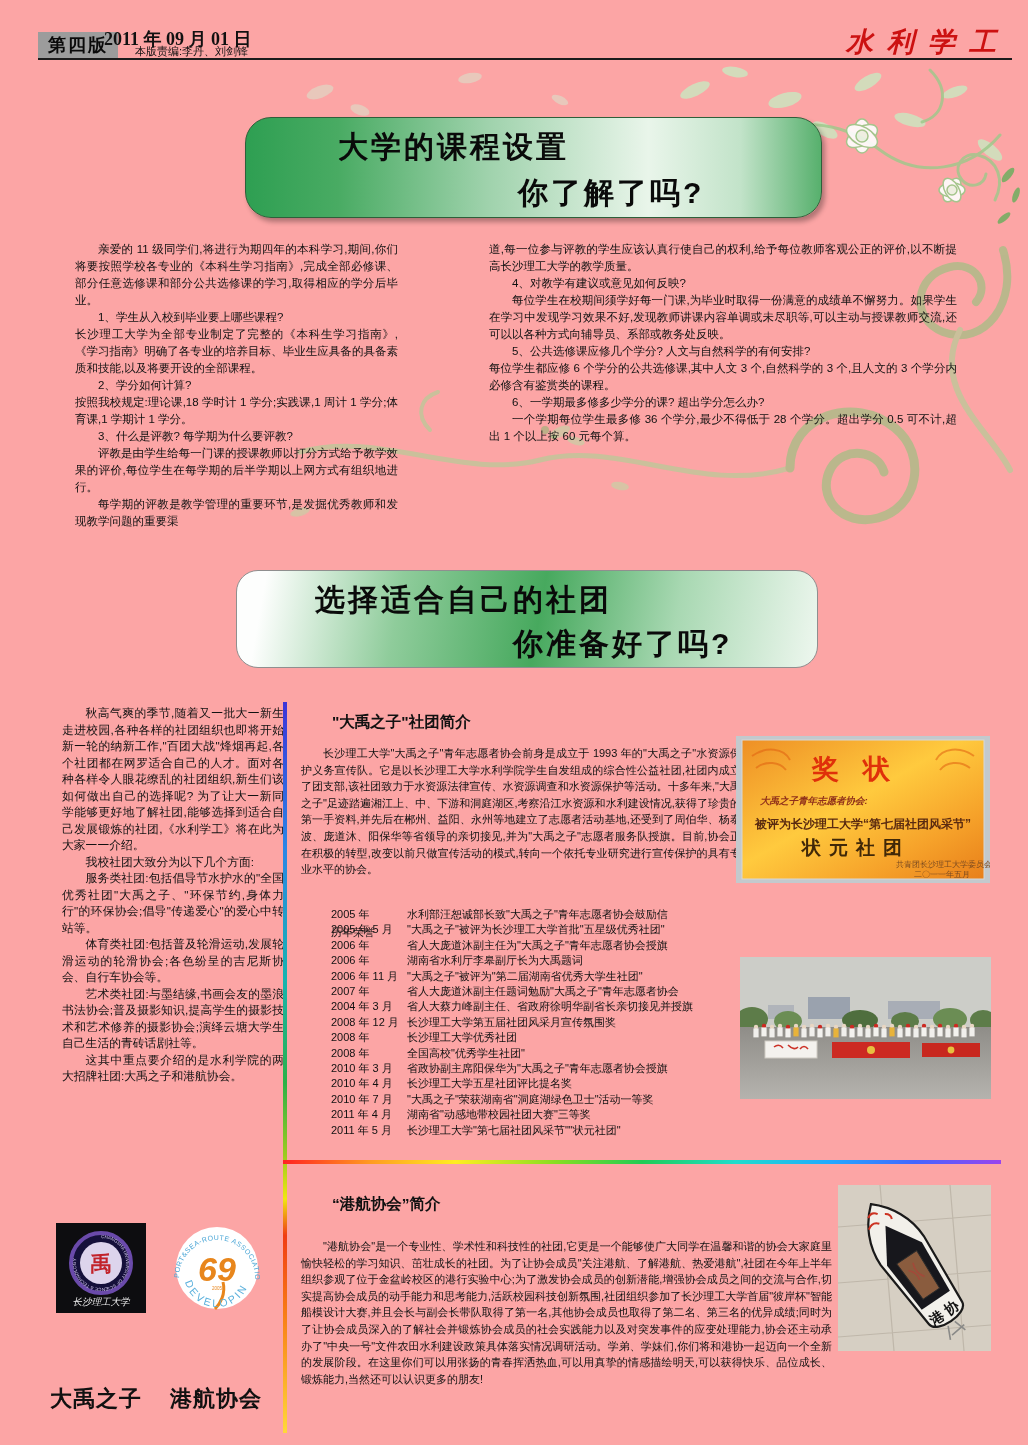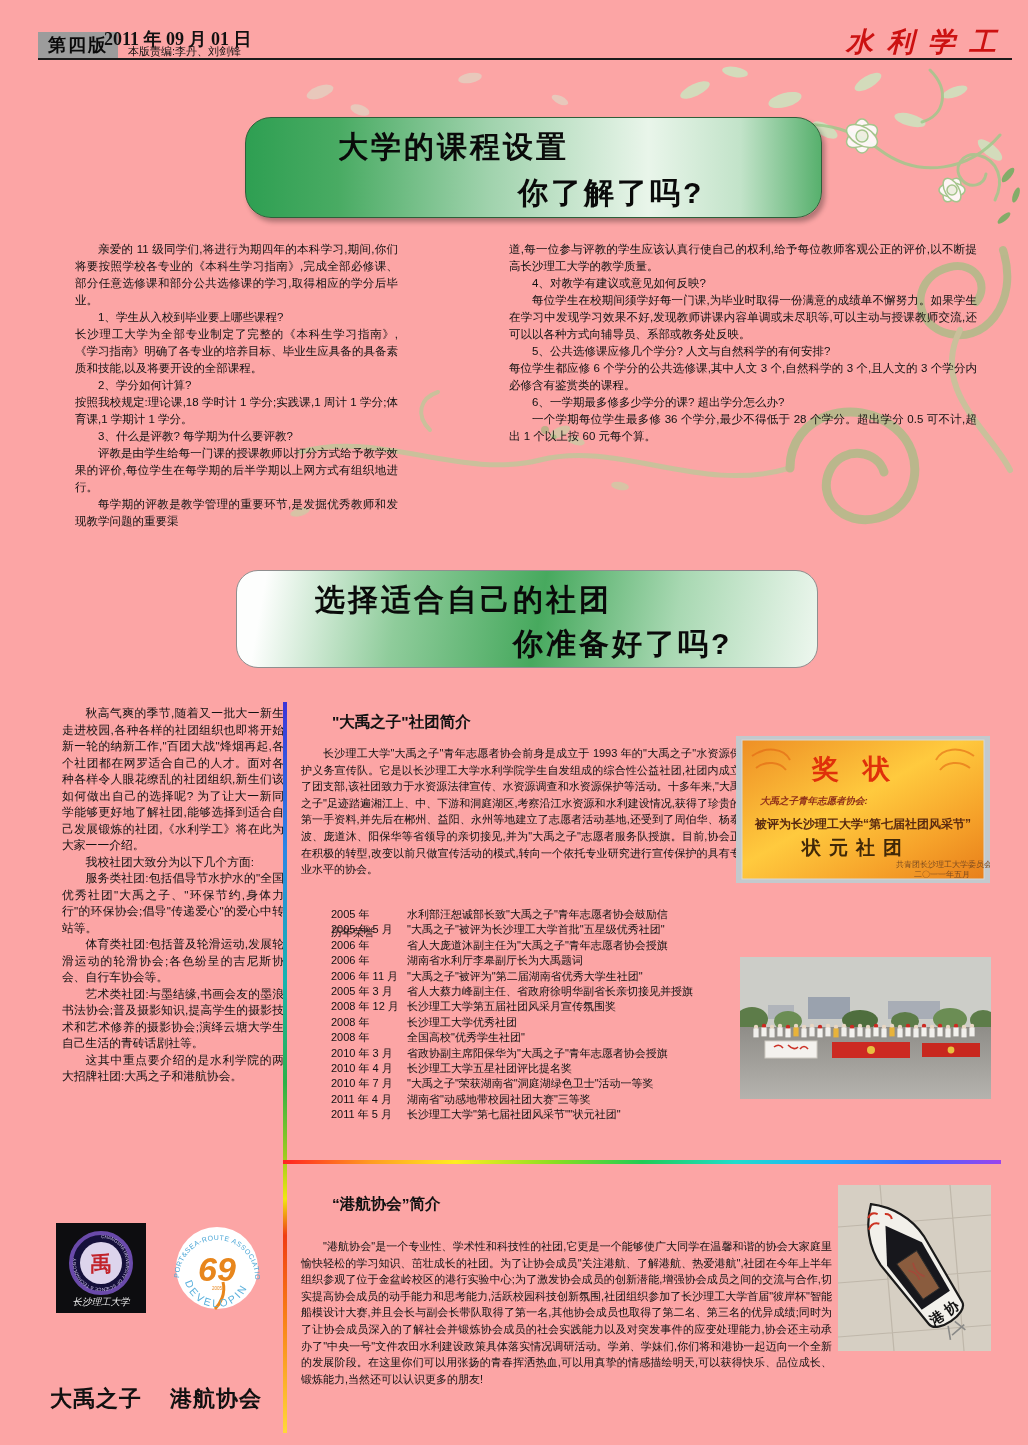--- a/index.html
+++ b/index.html
@@ -4,39 +4,39 @@
 <style>
   html,body{margin:0;padding:0;background:#e8e8e8;}
   .page{position:relative;width:1028px;height:1445px;background:#fca5a5;overflow:hidden;
         font-family:"Liberation Sans","DejaVu Sans",sans-serif;color:#111;}
   .abs{position:absolute;}
   .serif{font-family:"Liberation Serif","DejaVu Serif",serif;}
   
   .edition-box{left:38px;top:32px;width:80px;height:27px;background:#9c9c9c;color:#0a0a0a;
     font-size:18px;font-weight:bold;text-align:center;line-height:27px;letter-spacing:2px;z-index:3;}
   .date-line{left:104px;top:27px;font-size:18px;font-weight:bold;z-index:3;}
-  .editors-line{left:128px;top:44px;font-size:11px;z-index:3;}
+  .editors-line{left:135px;top:44px;font-size:11px;z-index:3;}
   .header-rule{left:38px;top:58px;width:974px;height:2px;background:#1b1b1b;z-index:3;}
   .masthead{right:18px;top:24px;font-size:27px;font-weight:bold;font-style:italic;
     letter-spacing:14px;z-index:3;}
   
   .banner{z-index:2;border-radius:26px;}
   .banner1{left:245px;top:117px;width:575px;height:99px;border:1.5px solid #2f5f3a;
     background:linear-gradient(90deg,#2e9f52 0%,#49ab63 16%,#9fd2ac 42%,#e9f5ea 70%,#c2e3c9 86%,#57b06d 100%);
     box-shadow:3px 4px 5px rgba(0,0,0,.30);}
   .banner2{left:236px;top:570px;width:572px;height:96px;border:1px solid #8f8f8f;border-radius:22px;
     background:linear-gradient(100deg,#fdfefd 5%,#8fcc9b 28%,#47a95e 52%,#a8d8b2 75%,#eef7ef 100%);padding-left:8px;}
   .banner-line{font-size:30px;font-weight:bold;color:#0a0a0a;letter-spacing:3px;line-height:42px;white-space:nowrap;}
   
   .col{z-index:1;text-align:justify;}
   .col p{margin:0;}
   .ind{text-indent:2em;}
   .art1{font-size:11.5px;line-height:17px;}
   .a1-left{left:75px;top:241px;width:323px;}
-  .a1-right{left:489px;top:241px;width:468px;margin-left:20px;}
+  .a1-right{left:489px;top:241px;width:468px;}
   .intro-col{left:62px;top:705px;width:222px;font-size:11.8px;line-height:16.5px;}
   .vline{left:283px;top:702px;width:4px;height:731px;z-index:1;
     background:linear-gradient(180deg,#3c34d8 0%,#2b86e6 20%,#16b4b0 38%,#2ab148 52%,#9ccb1e 62%,#f0e612 68%,#f03c14 73%,#f87f16 84%,#ffd83a 100%);}
   .hline{left:283px;top:1160px;width:718px;height:4px;z-index:1;
     background:linear-gradient(90deg,#ff2222 0%,#ff9922 12%,#ffee22 24%,#88dd22 38%,#22cc55 50%,#22ddcc 63%,#22aaff 76%,#4466ff 88%,#9944ee 100%);}
   .sec-heading{font-size:15.5px;font-weight:bold;z-index:1;white-space:nowrap;}
   .dayu-heading{left:332px;top:712px;}
   .dayu-body{left:301px;top:745px;width:440px;font-size:11px;line-height:16.6px;}
   .honors-title{left:331px;top:889px;font-size:11px;z-index:1;margin-top:36px;}
   .honors{left:331px;top:907px;width:425px;font-size:11px;z-index:1;}
@@ -183,21 +183,25 @@
       </div>
     <div class="honor-row">
         <span class="honor-date">2006 年</span>
         <span>湖南省水利厅李皋副厅长为大禹题词</span>
       </div>
     <div class="honor-row">
         <span class="honor-date">2006 年 11 月</span>
         <span>"大禹之子"被评为"第二届湖南省优秀大学生社团"</span>
       </div>
     <div class="honor-row">
-        <span class="honor-date">2005 年 3 月</span>
+        <span class="honor-date">2007 年</span>
+        <span>省人大庞道沐副主任题词勉励"大禹之子"青年志愿者协会</span>
+      </div>
+    <div class="honor-row">
+        <span class="honor-date">2004 年 3 月</span>
         <span>省人大蔡力峰副主任、省政府徐明华副省长亲切接见并授旗</span>
       </div>
     <div class="honor-row">
         <span class="honor-date">2008 年 12 月</span>
         <span>长沙理工大学第五届社团风采月宣传氛围奖</span>
       </div>
     <div class="honor-row">
         <span class="honor-date">2008 年</span>
         <span>长沙理工大学优秀社团</span>
       </div>

